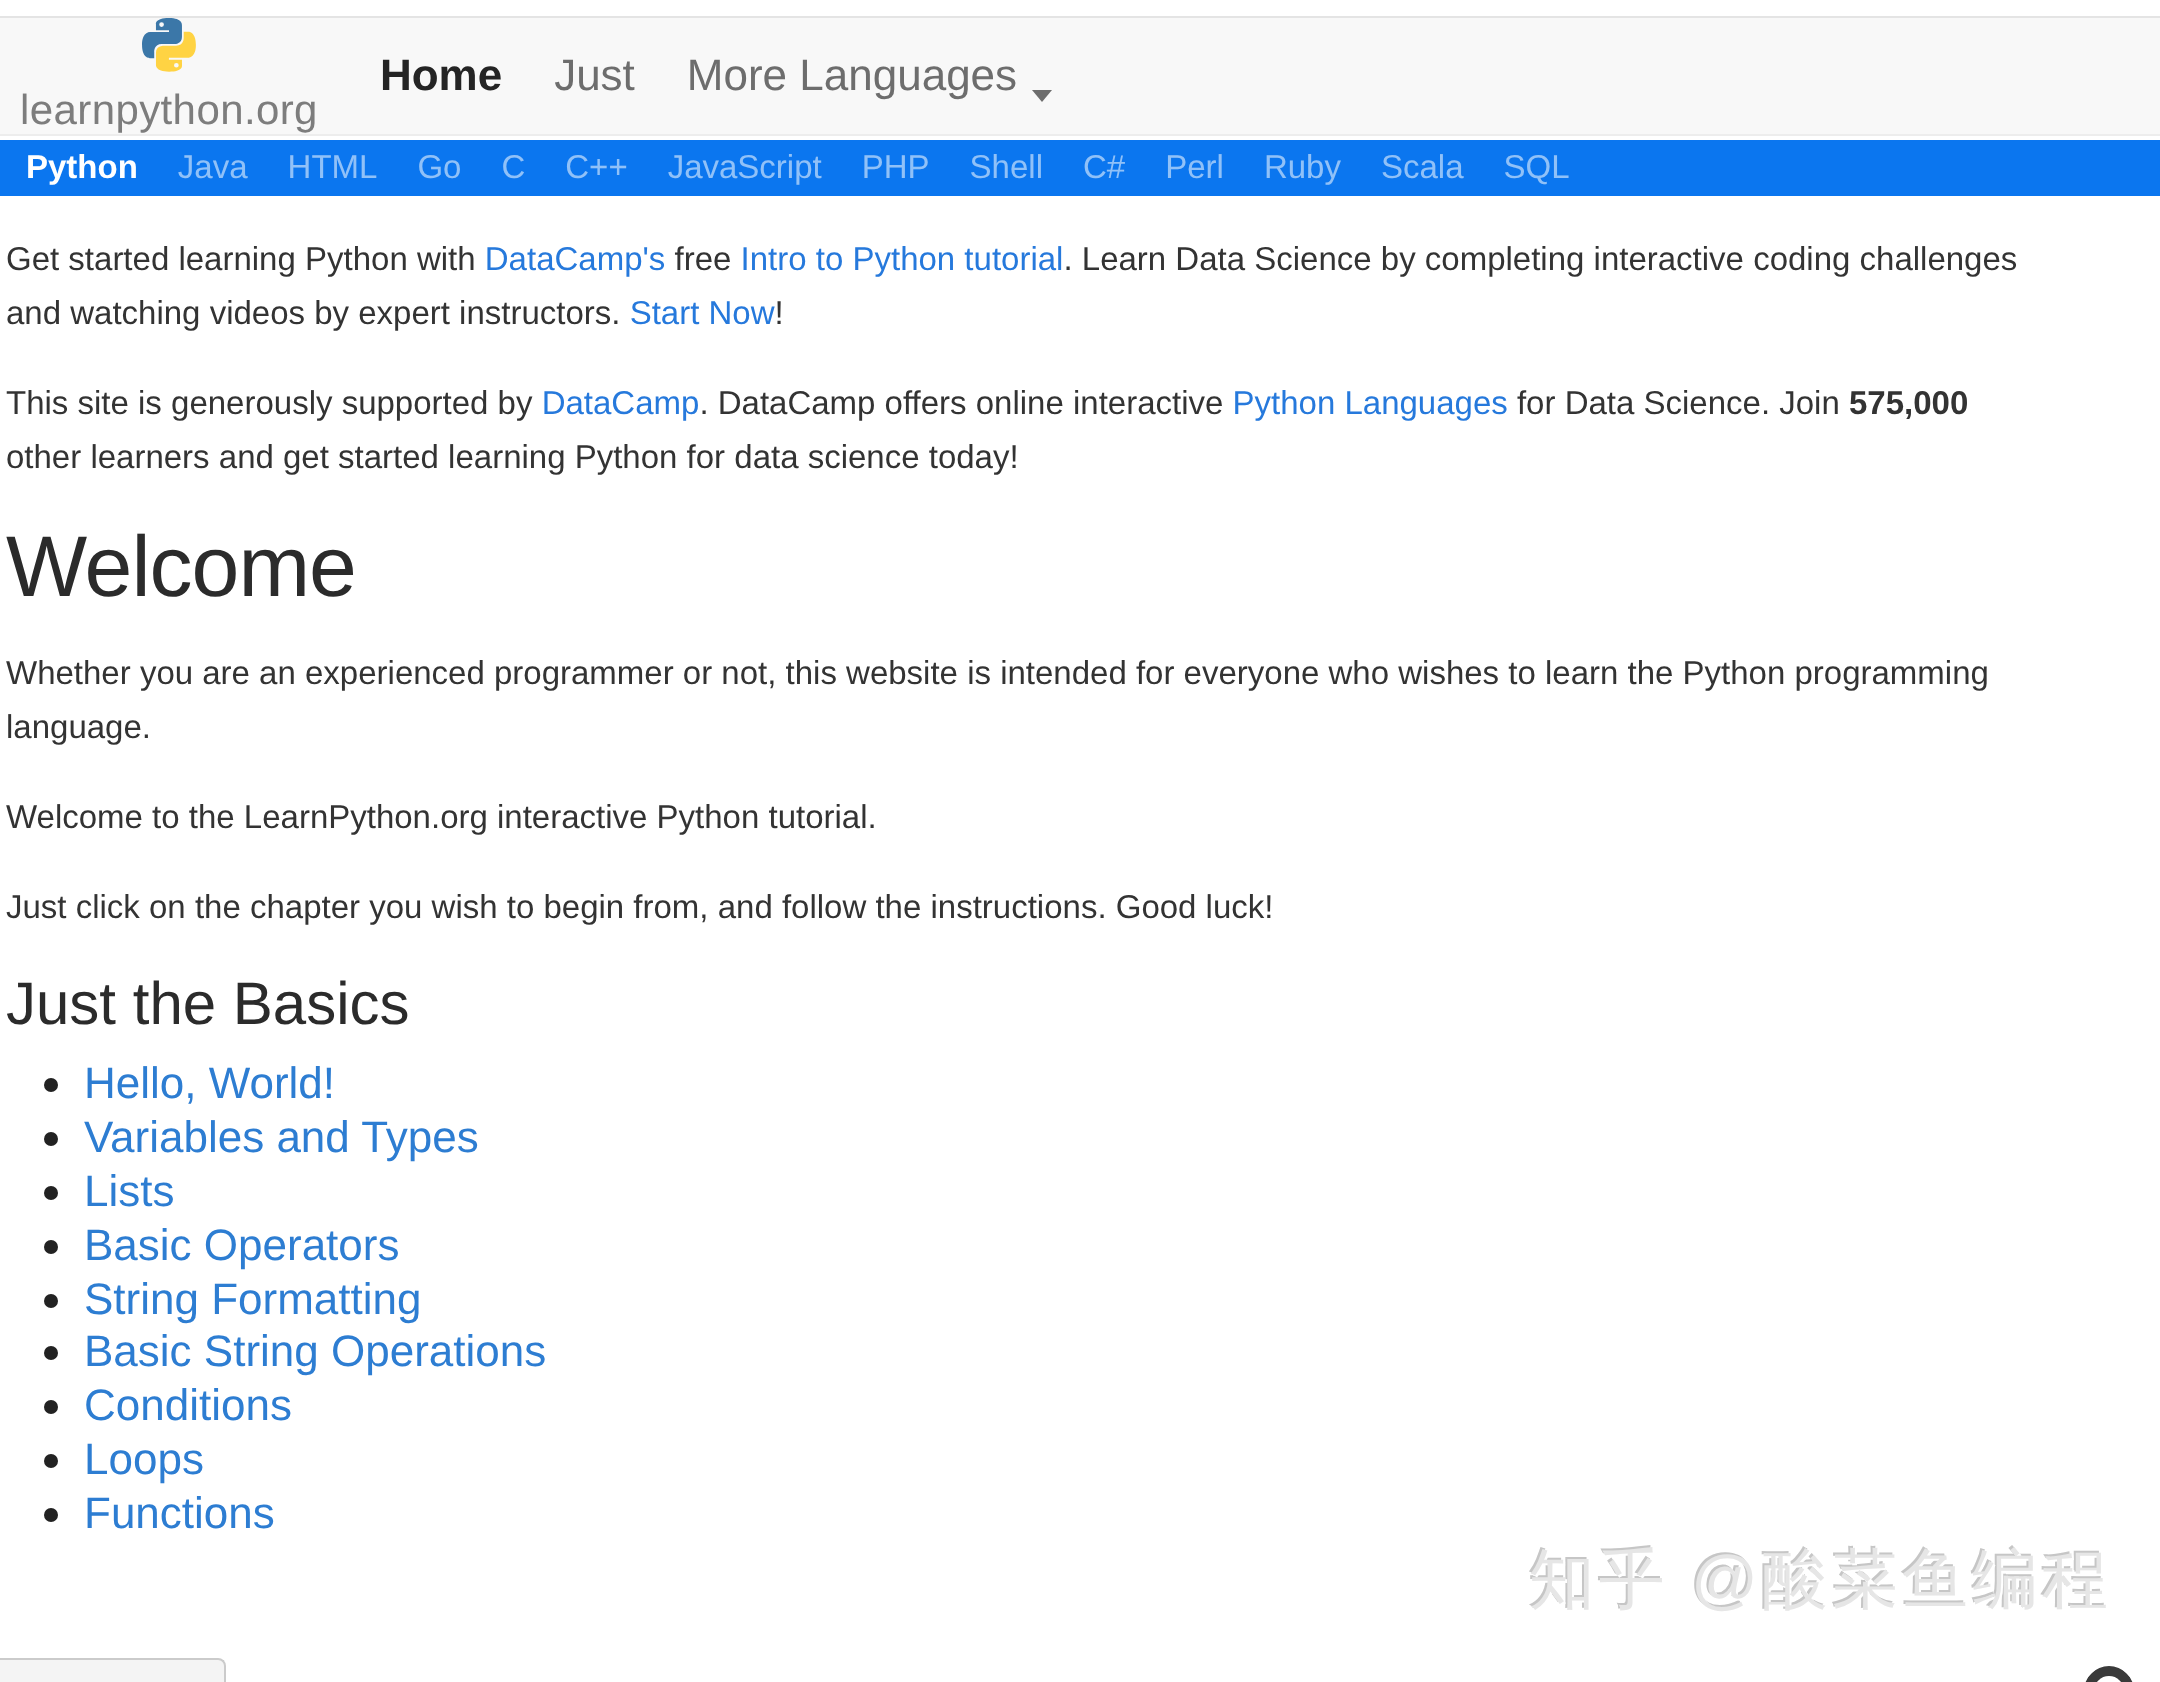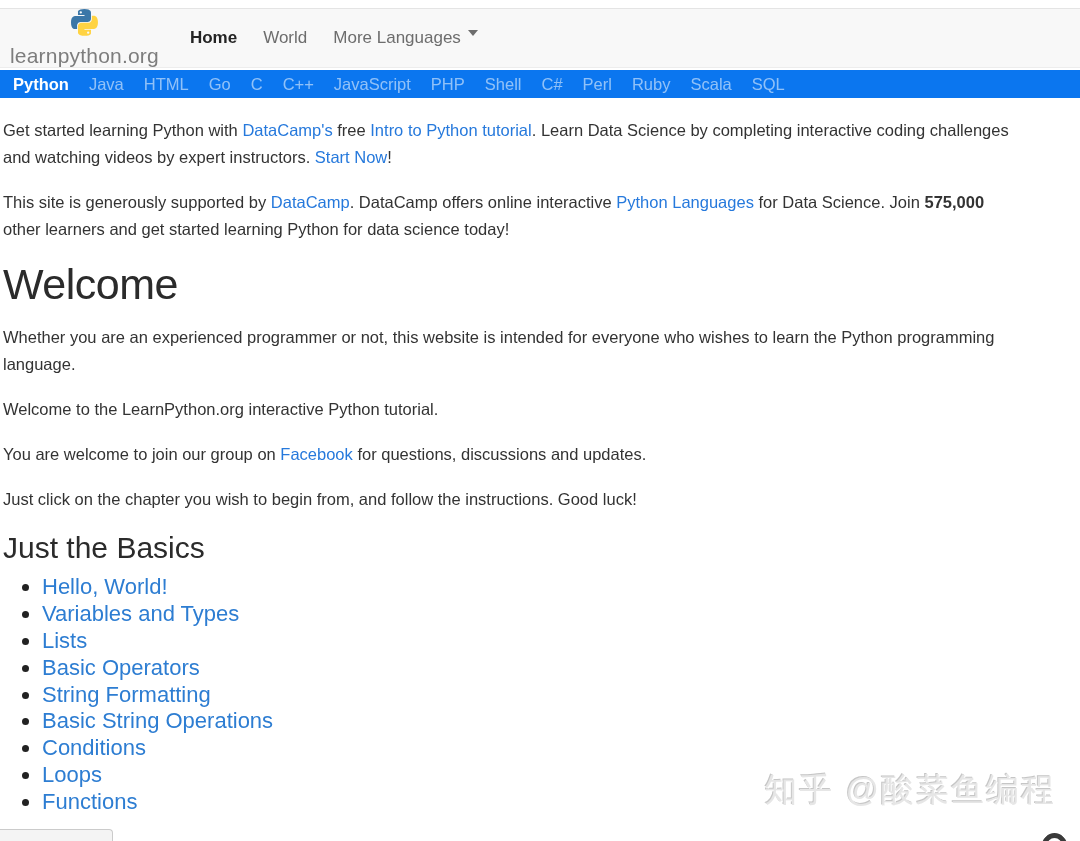--- a/index.html
+++ b/index.html
@@ -37,26 +37,26 @@
     color: #7d7d7d;
     letter-spacing: 0.2px;
   }
   .topnav {
     display: flex;
     align-items: center;
     margin-left: 18px;
   }
   .topnav-item {
     padding: 0 13px;
-    font-size: 17px;
+    font-size: 22px;
     color: #6d6d6d;
     text-decoration: none;
     cursor: pointer;
     display: flex;
-    align-items: flex-start;
+    align-items: flex-end;
     gap: 7px;
   }
   .topnav-item.active { color: #242424; font-weight: bold; }
   .caret {
     display: inline-block;
     width: 0; height: 0;
     border-left: 5px solid transparent;
     border-right: 5px solid transparent;
     border-top: 6px solid #6d6d6d;
     margin-top: 2px;
@@ -165,21 +165,21 @@
       <path fill="#3b77a8" d="M126.9.07c-64.83 0-60.78 28.12-60.78 28.12l.07 29.13h61.87v8.74H41.63S.14 61.36.14 126.77c0 65.42 36.21 63.1 36.21 63.1h21.61v-30.36s-1.17-36.21 35.63-36.21h61.36s34.48.56 34.48-33.32V33.97S194.67.07 126.9.07zM92.8 19.66a11.12 11.12 0 0 1 11.13 11.13A11.12 11.12 0 0 1 92.8 41.92a11.12 11.12 0 0 1-11.13-11.13A11.12 11.12 0 0 1 92.8 19.66z"></path>
       <path fill="#ffd343" d="M128.76 254.13c64.83 0 60.78-28.12 60.78-28.12l-.07-29.13H127.6v-8.74h86.44s41.49 4.7 41.49-60.71c0-65.42-36.21-63.1-36.21-63.1h-21.61v30.36s1.16 36.21-35.63 36.21h-61.36s-34.48-.56-34.48 33.32v56.01s-5.23 33.9 62.52 33.9zm34.11-19.59a11.12 11.12 0 0 1-11.13-11.13 11.12 11.12 0 0 1 11.13-11.13 11.12 11.12 0 0 1 11.13 11.13 11.12 11.12 0 0 1-11.13 11.13z"></path>
     </svg>
     <span class="brand-text">learnpython.org</span>
   </div>
   <nav class="topnav">
     <a class="topnav-item active">
         <span>Home</span>
       </a>
     <a class="topnav-item">
-        <span>World</span>
+        <span>Just</span>
       </a>
     <a class="topnav-item">
         <span>More Languages</span>
         <span class="caret"></span>
       </a>
   </nav>
 </div>
 
 <nav class="langbar">
     <a class="lang active">Python</a>
@@ -203,21 +203,20 @@
   <p class="para"><span>Get started learning Python with </span><a class="ilink">DataCamp's</a><span> free </span><a class="ilink">Intro to Python tutorial</a><span>. Learn Data Science by completing interactive coding challenges and watching videos by expert instructors. </span><a class="ilink">Start Now</a><span>!</span></p>
 
   <p class="para"><span>This site is generously supported by </span><a class="ilink">DataCamp</a><span>. DataCamp offers online interactive </span><a class="ilink">Python Languages</a><span> for Data Science. Join </span><strong>575,000</strong><span> other learners and get started learning Python for data science today!</span></p>
 
   <h1 class="welcome">Welcome</h1>
 
   <p class="para">Whether you are an experienced programmer or not, this website is intended for everyone who wishes to learn the Python programming language.</p>
 
   <p class="para">Welcome to the LearnPython.org interactive Python tutorial.</p>
 
-  <p class="para"><span>You are welcome to join our group on </span><a class="ilink">Facebook</a><span> for questions, discussions and updates.</span></p>
 
   <p class="para">Just click on the chapter you wish to begin from, and follow the instructions. Good luck!</p>
 
   <h2 class="basics">Just the Basics</h2>
 
   <ul class="basics-list">
       <li><a>Hello, World!</a></li>
       <li><a>Variables and Types</a></li>
       <li><a>Lists</a></li>
       <li><a>Basic Operators</a></li>

